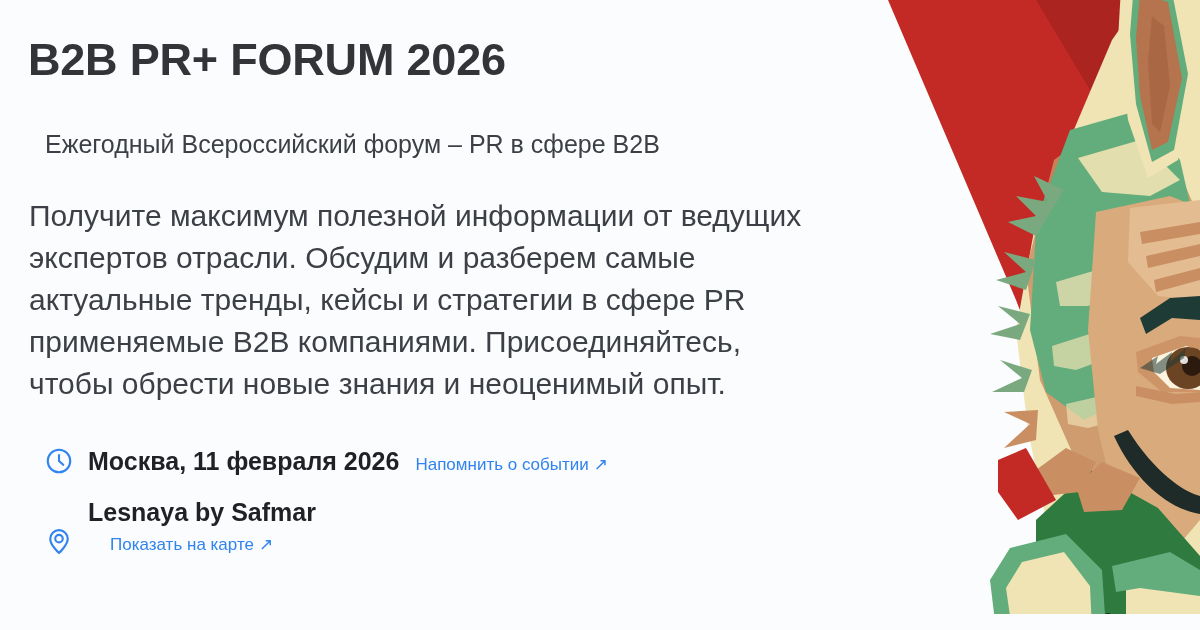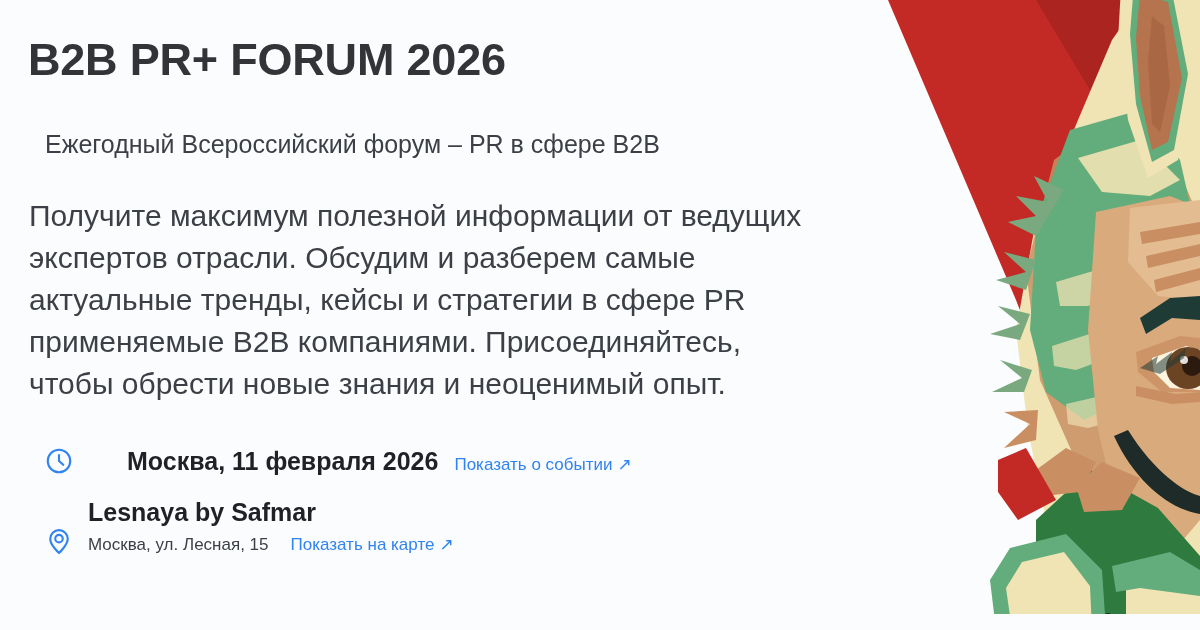--- a/index.html
+++ b/index.html
@@ -109,21 +109,20 @@
     display: flex;
     align-items: baseline;
   }
 
   .meta-strong {
     font-size: 25px;
     line-height: 32px;
     font-weight: 700;
     color: #1f2126;
     white-space: nowrap;
-    margin-left: 39px;
   }
 
   .meta-link {
     font-size: 17px;
     line-height: 22px;
     font-weight: 400;
     color: #3183f0;
     white-space: nowrap;
     margin-left: 16px;
     cursor: pointer;
@@ -252,34 +251,33 @@
 
     <div class="meta-row" id="date-row">
       <span class="meta-icon">
         <svg viewBox="0 0 24 24" fill="none" stroke="currentColor" stroke-width="1.7" stroke-linecap="round" stroke-linejoin="round" aria-hidden="true">
           <circle cx="12" cy="12" r="9"></circle>
           <path d="M12 7.2 V12 L15.4 15"></path>
         </svg>
       </span>
       <span class="meta-main">
         <span class="meta-strong">Москва, 11 февраля 2026</span>
-        <a class="meta-link" href="#"><span>Показать о событии</span><span class="arrow">↗</span></a>
+        <a class="meta-link" href="#"><span>Напомнить о событии</span><span class="arrow">↗</span></a>
       </span>
     </div>
 
     <div class="meta-row" id="venue-row">
       <span class="meta-icon">
         <svg viewBox="0 0 24 24" fill="none" stroke="currentColor" stroke-width="1.7" stroke-linecap="round" stroke-linejoin="round" aria-hidden="true">
           <path d="M12 21.5c0 0 7-6.2 7-11.2A7 7 0 0 0 5 10.3c0 5 7 11.2 7 11.2z"></path>
           <circle cx="12" cy="10.1" r="3"></circle>
         </svg>
       </span>
       <span class="venue-block">
         <span id="venue-name">Lesnaya by Safmar</span>
         <span class="venue-sub">
-          <span id="venue-address">Москва, ул. Лесная, 15</span>
           <a class="meta-link" href="#"><span>Показать на карте</span><span class="arrow">↗</span></a>
         </span>
       </span>
     </div>
 
   </div>
 </div>
 
 </body></html>

